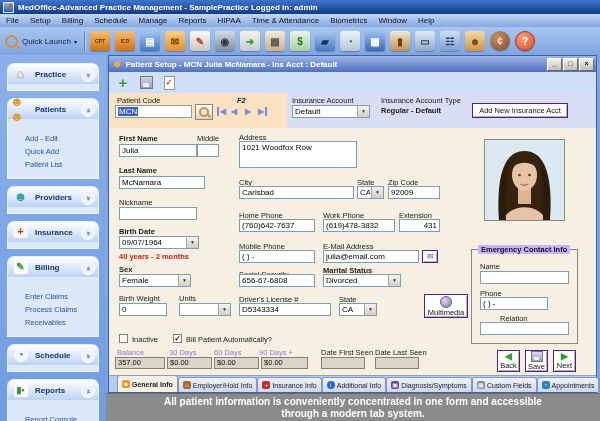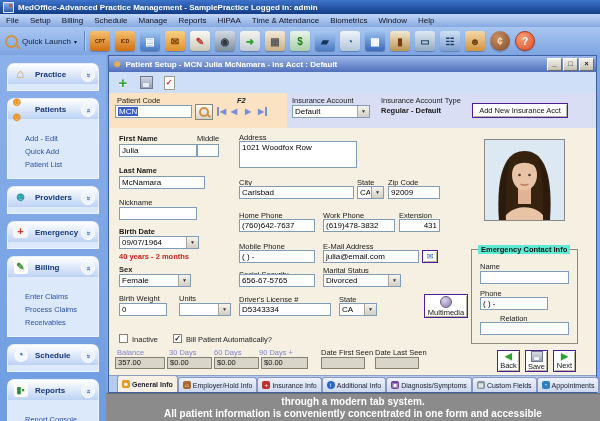--- a/index.html
+++ b/index.html
@@ -96,21 +96,21 @@
   .btn{position:absolute;background:#ffffff;border:1px solid #4c1d95;box-shadow:inset 1px 1px 0 #fff,inset -1px -1px 0 #b8b4a4;
     font-size:7.5px;color:#111;display:flex;align-items:center;justify-content:center;box-sizing:border-box;cursor:default;}
   .pw-body{position:relative;height:247px;background:#f5f0e2;}
   .sunk{position:absolute;background:#d9d5c8;border:1px solid #848074;font-size:7.5px;line-height:10px;
     padding:0 2px;height:12px;box-sizing:border-box;color:#111;}
   .agelbl{position:absolute;font-size:7.5px;color:#8282cc;white-space:nowrap;}
   .redtext{position:absolute;font-size:7.5px;font-weight:bold;color:#cc2020;white-space:nowrap;}
   .cb{position:absolute;width:9px;height:9px;background:#fff;border:1px solid #848074;font-size:8px;line-height:8px;text-align:center;color:#1a1a1a;box-sizing:border-box;}
   .cb.checked::after{content:"\2713";font-weight:bold;}
   .group{position:absolute;border:1px solid #8d8a78;}
-  .gtitle{position:absolute;top:-5px;left:6px;background:#5eead4;padding:0 3px;font-size:7.5px;font-weight:bold;color:#111;}
+  .gtitle{position:absolute;top:-5px;left:6px;background:#c4b5fd;padding:0 3px;font-size:7.5px;font-weight:bold;color:#111;}
   .navbtn{flex-direction:column;gap:0;}
   .garr{color:#2ca02c;font-size:9px;line-height:9px;font-weight:bold;text-shadow:0 1px 0 #d8f0d8;}
   .disk{width:10px;height:9px;background:linear-gradient(#d8dce8,#9aa2b8);border:1px solid #707890;position:relative;}
   .disk::after{content:"";position:absolute;left:2px;bottom:1px;width:5px;height:3px;background:#eef2f8;}
   .orb{width:10px;height:10px;border-radius:50%;background:radial-gradient(circle at 35% 30%,#e0d4ec,#887aa8);border:1px solid #685c88;}
   .mailglyph{font-size:8px;color:#3a66b8;}
   .photo{position:absolute;border:1px solid #8a8a8a;}
   .pw-tabs{position:absolute;left:0;bottom:0;width:100%;height:17px;background:#b6cbee;border-top:1px solid #8aa0c8;
     display:flex;align-items:flex-end;padding-left:8px;box-sizing:border-box;}
   .tab{display:flex;align-items:center;gap:2px;font-size:7px;height:14px;padding:0 4px;border:1px solid #8898c0;border-bottom:none;
@@ -239,21 +239,21 @@
         <span class="pchev"></span>
       </div>
       <div class="pbody"></div>
     </div>
 
     <div class="panel collapsed">
       <div class="phead">
         <span class="picon">
             <span class="ic-cross">+</span>
           </span>
-        <span>Emergency</span>
+        <span>Insurance</span>
         <span class="pchev"></span>
       </div>
       <div class="pbody"></div>
     </div>
 
     <div class="panel expanded">
       <div class="phead">
         <span class="picon">
             <span class="ic-pen">✎</span>
           </span>
@@ -387,22 +387,22 @@
       <span class="flabel" style="left:290px;top:83px;">Extension</span>
       <div class="field" style="left:290px;top:91px;width:41px;text-align:right;">431</div>
       <span class="flabel" style="left:130px;top:114px;">Mobile Phone</span>
       <div class="field" style="left:130px;top:122px;width:76px;">(  )  -</div>
       <span class="flabel" style="left:214px;top:114px;">E-Mail Address</span>
       <div class="field" style="left:214px;top:122px;width:96px;">julia@email.com</div>
       <div class="btn" style="left:313px;top:122px;width:16px;height:13px;">
           <span class="mailglyph">✉</span>
         </div>
       <span class="flabel" style="left:130px;top:142px;">Social Security</span>
-      <div class="field" style="left:130px;top:146px;width:76px;">656-67-5765</div>
-      <span class="flabel" style="left:214px;top:138px;">Marital Status</span>
+      <div class="field" style="left:130px;top:146px;width:76px;">656-67-6808</div>
+      <span class="flabel" style="left:214px;top:138px;font-weight:bold;">Marital Status</span>
       <div class="field combo" style="left:214px;top:146px;width:78px;">
         <span class="cv">Divorced</span>
           <span class="arr"></span>
       </div>
       <span class="flabel" style="left:130px;top:167px;">Driver's License #</span>
       <div class="field" style="left:130px;top:175px;width:92px;">D5343334</div>
       <span class="flabel" style="left:230px;top:167px;">State</span>
       <div class="field combo" style="left:230px;top:175px;width:38px;">
         <span class="cv">CA</span>
           <span class="arr"></span>
@@ -496,17 +496,17 @@
         </div>
       <div class="tab">
           <span class="tabicon tc7">◔</span>
           <span>Appointments</span>
         </div>
       <div class="tab"></div>
     </div>
   </div>
 
   <div class="abs caption">
+    <span>All patient information is conveniently concentrated in one form and accessible</span>
     <span>through a modern tab system.</span>
-    <span>All patient information is conveniently concentrated in one form and accessible</span>
   </div>
 
 </div>
 
 </body></html>

